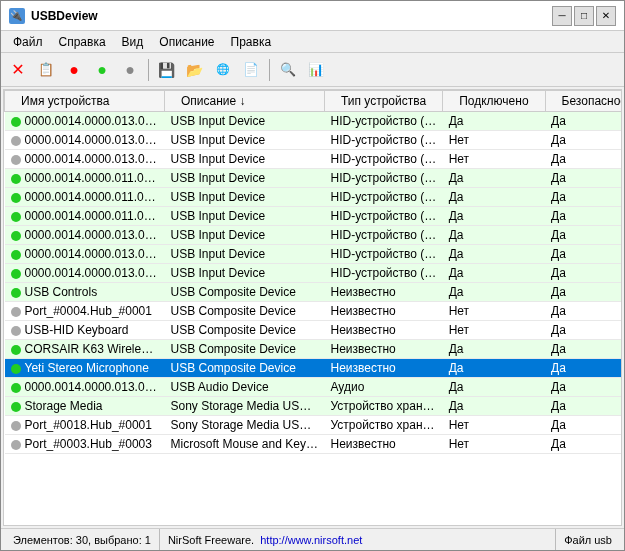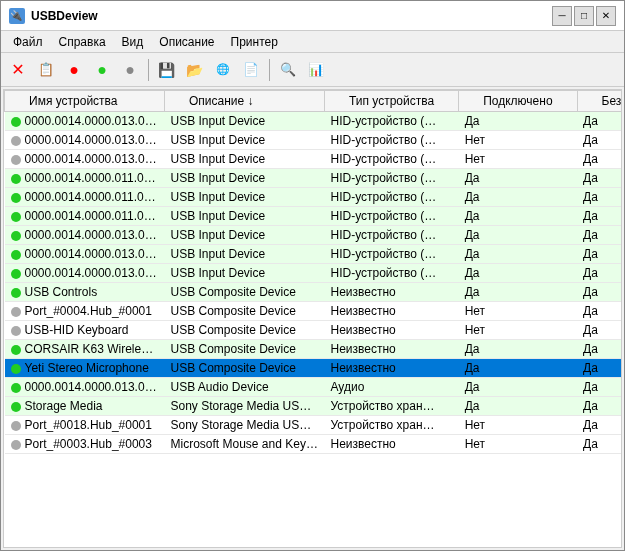--- a/index.html
+++ b/index.html
@@ -116,40 +116,40 @@
       font-size: 12px;
     }
     thead tr {
       background: #f5f5f5;
       position: sticky;
       top: 0;
       z-index: 1;
     }
     th {
       border: 1px solid #ccc;
-      padding: 3px 24px;
+      padding: 3px 16px;
       text-align: left;
       font-weight: normal;
       white-space: nowrap;
       cursor: pointer;
       user-select: none;
     }
     td {
       border-bottom: 1px solid #e8e8e8;
       padding: 2px 6px;
       white-space: nowrap;
       overflow: hidden;
       text-overflow: ellipsis;
       max-width: 160px;
     }
     tr.row-selected {
       background: #0078d7 !important;
       color: white;
     }
-    tr.row-selected td { color: #000000; }
+    tr.row-selected td { color: #ffffff; }
     tr.row-connected { background: #e8ffe8; }
     tr.row-normal { background: #fff; }
     .dot {
       display: inline-block;
       width: 10px;
       height: 10px;
       border-radius: 50%;
       margin-right: 4px;
       vertical-align: middle;
     }
@@ -195,21 +195,21 @@
       <button class="title-btn">□</button>
       <button class="title-btn">✕</button>
     </div>
   </div>
 
   <div class="menu-bar">
     <span class="menu-item">Файл</span>
     <span class="menu-item">Справка</span>
     <span class="menu-item">Вид</span>
     <span class="menu-item">Описание</span>
-    <span class="menu-item">Принтер</span>
+    <span class="menu-item">Правка</span>
   </div>
 
   <div class="toolbar">
     <button class="tb-btn" title="Удалить" style="color:red;font-size:16px;">✕</button>
     <button class="tb-btn" title="Свойства" style="font-size:13px;">📋</button>
     <button class="tb-btn" title="Отключить">
       <span style="color:red;font-size:16px;">●</span>
     </button>
     <button class="tb-btn" title="Подключить">
       <span style="color:#22cc22;font-size:16px;">●</span>
@@ -398,13 +398,26 @@
       </td>
       <td class="col-desc">Microsoft Mouse and Key…</td>
       <td class="col-type">Неизвестно</td>
       <td class="col-connected">Нет</td>
       <td class="col-safe">Да</td>
     </tr>
         </tbody>
     </table>
   </div>
 
+  <div class="status-bar">
+    <div class="status-segment">
+      <span>Элементов: 30, выбрано: 1</span>
+    </div>
+    <div class="status-segment" style="flex:1;">
+      <span>
+        NirSoft Freeware.&nbsp;&nbsp;<a class="status-link" href="#">http://www.nirsoft.net</a>
+      </span>
+    </div>
+    <div class="status-segment">
+      <span>Файл usb</span>
+    </div>
+  </div>
 </div>
 
 </body></html>

